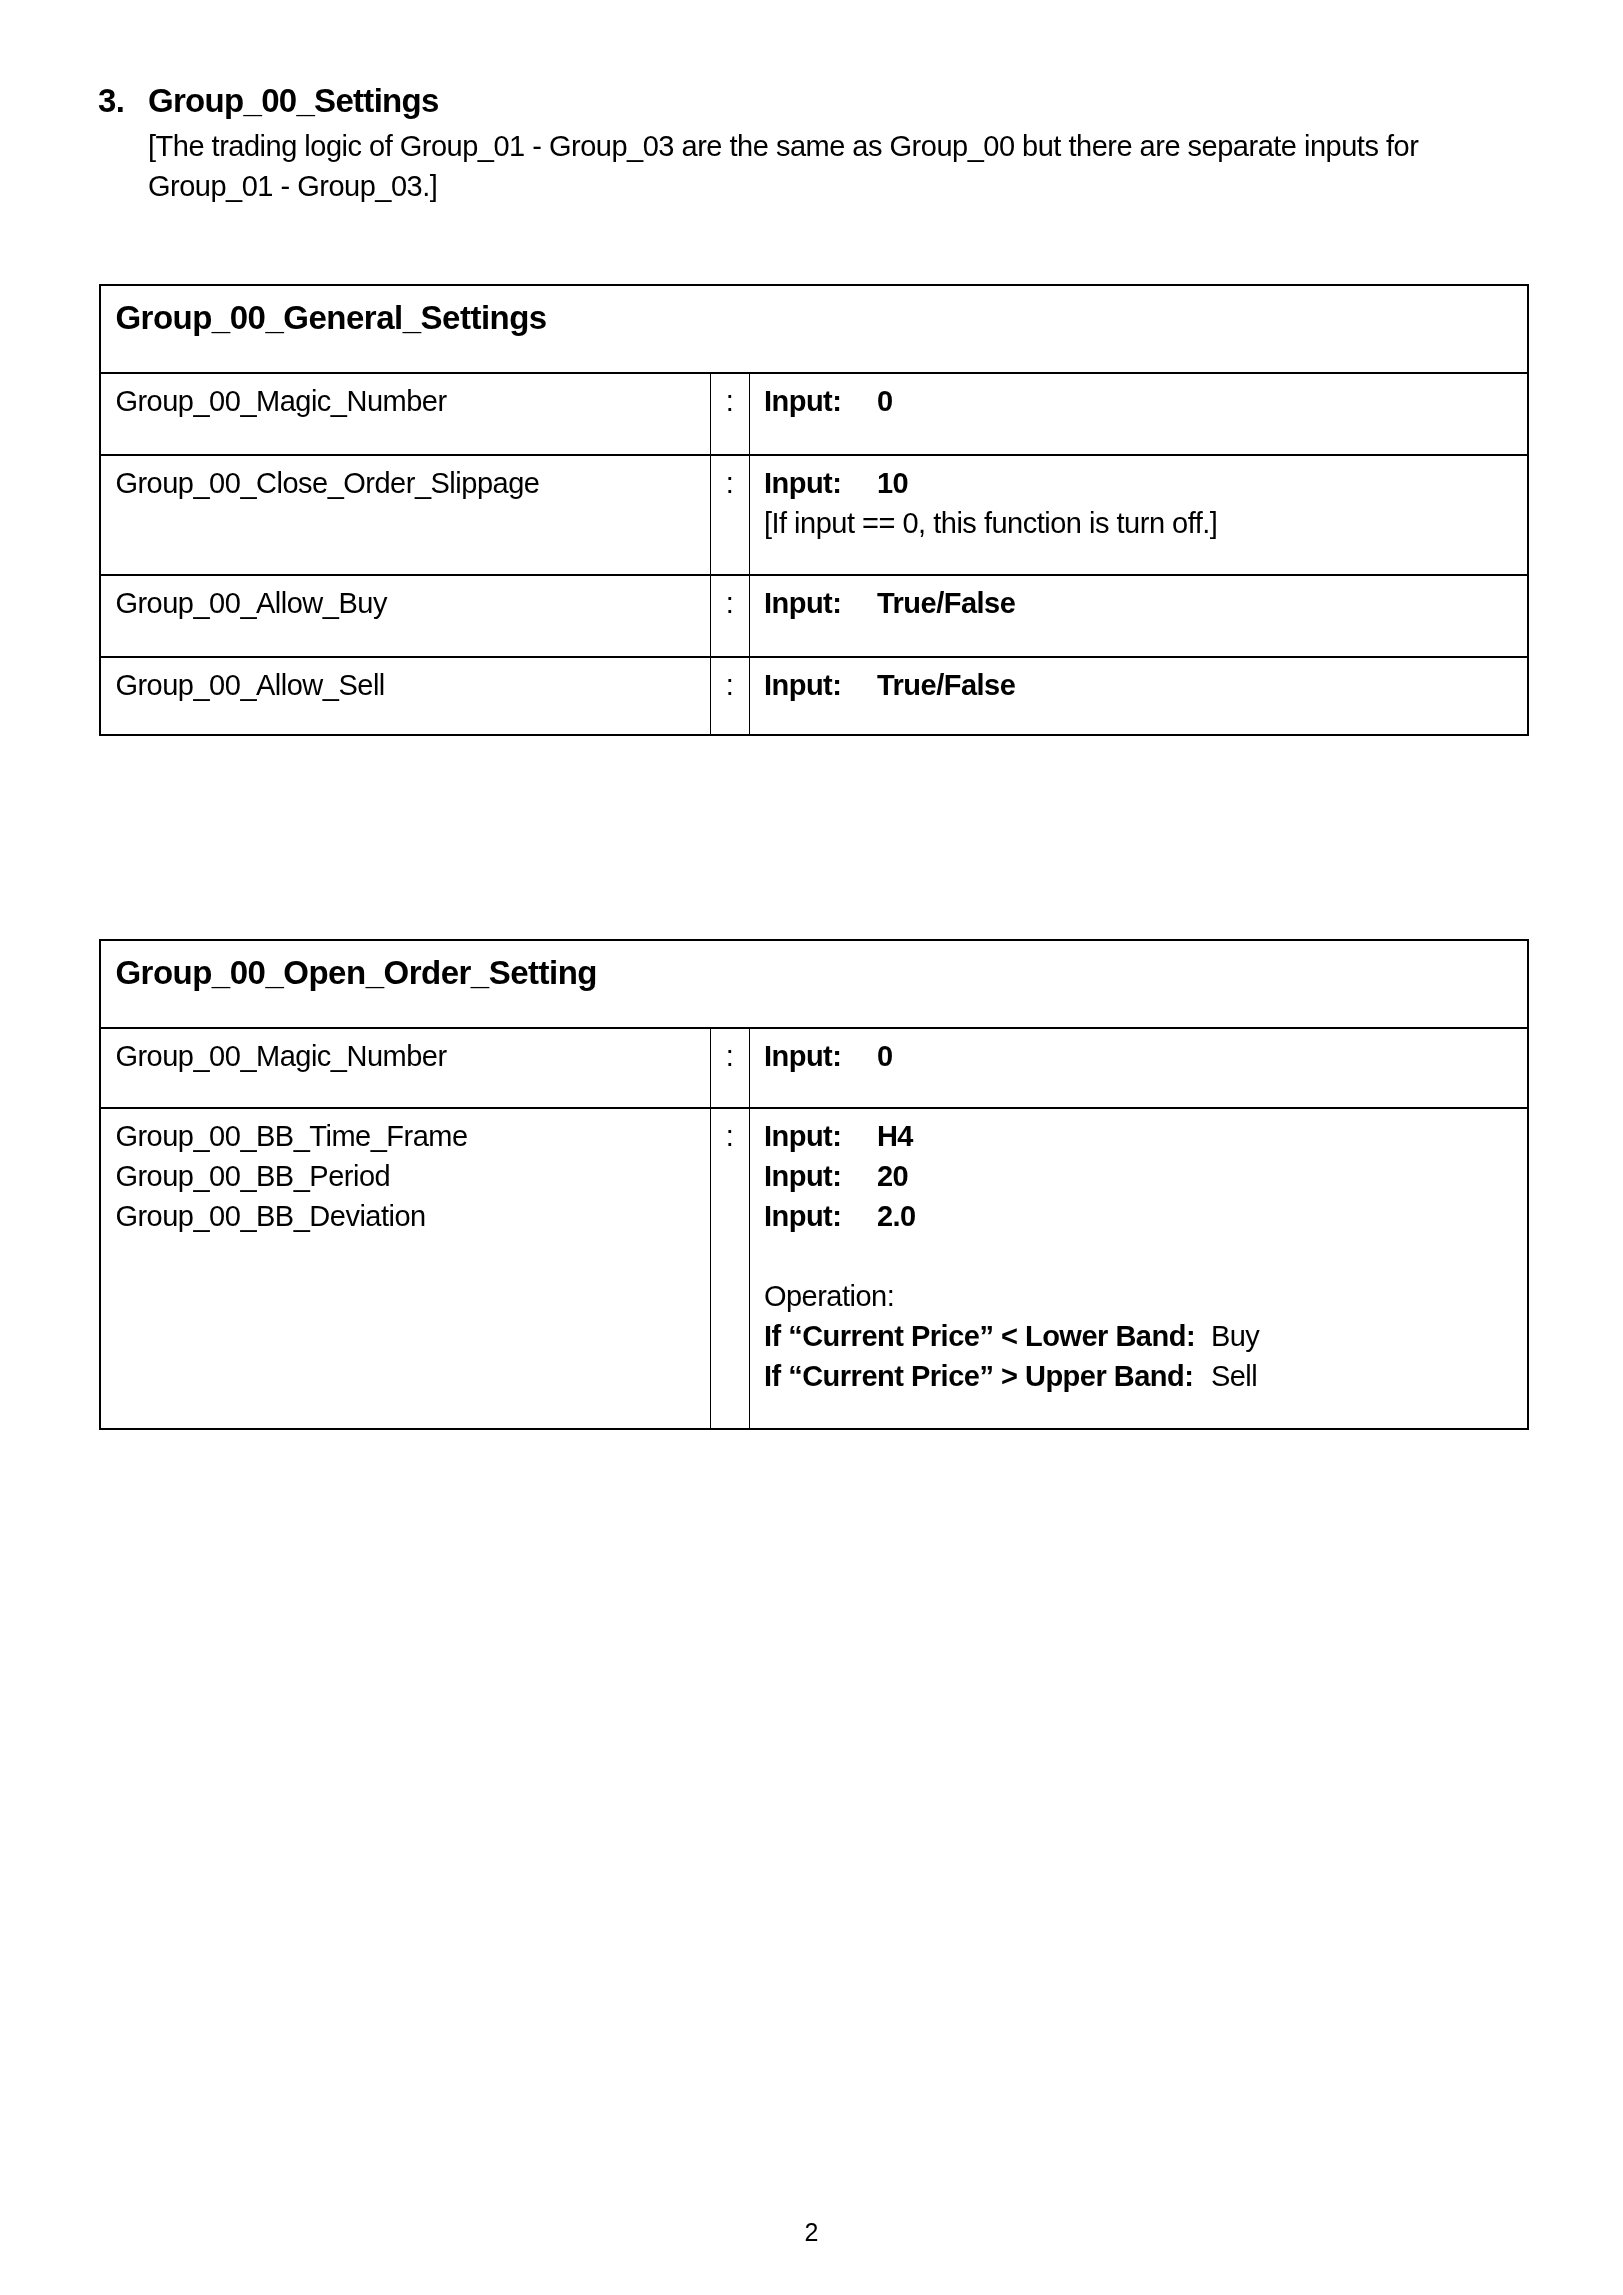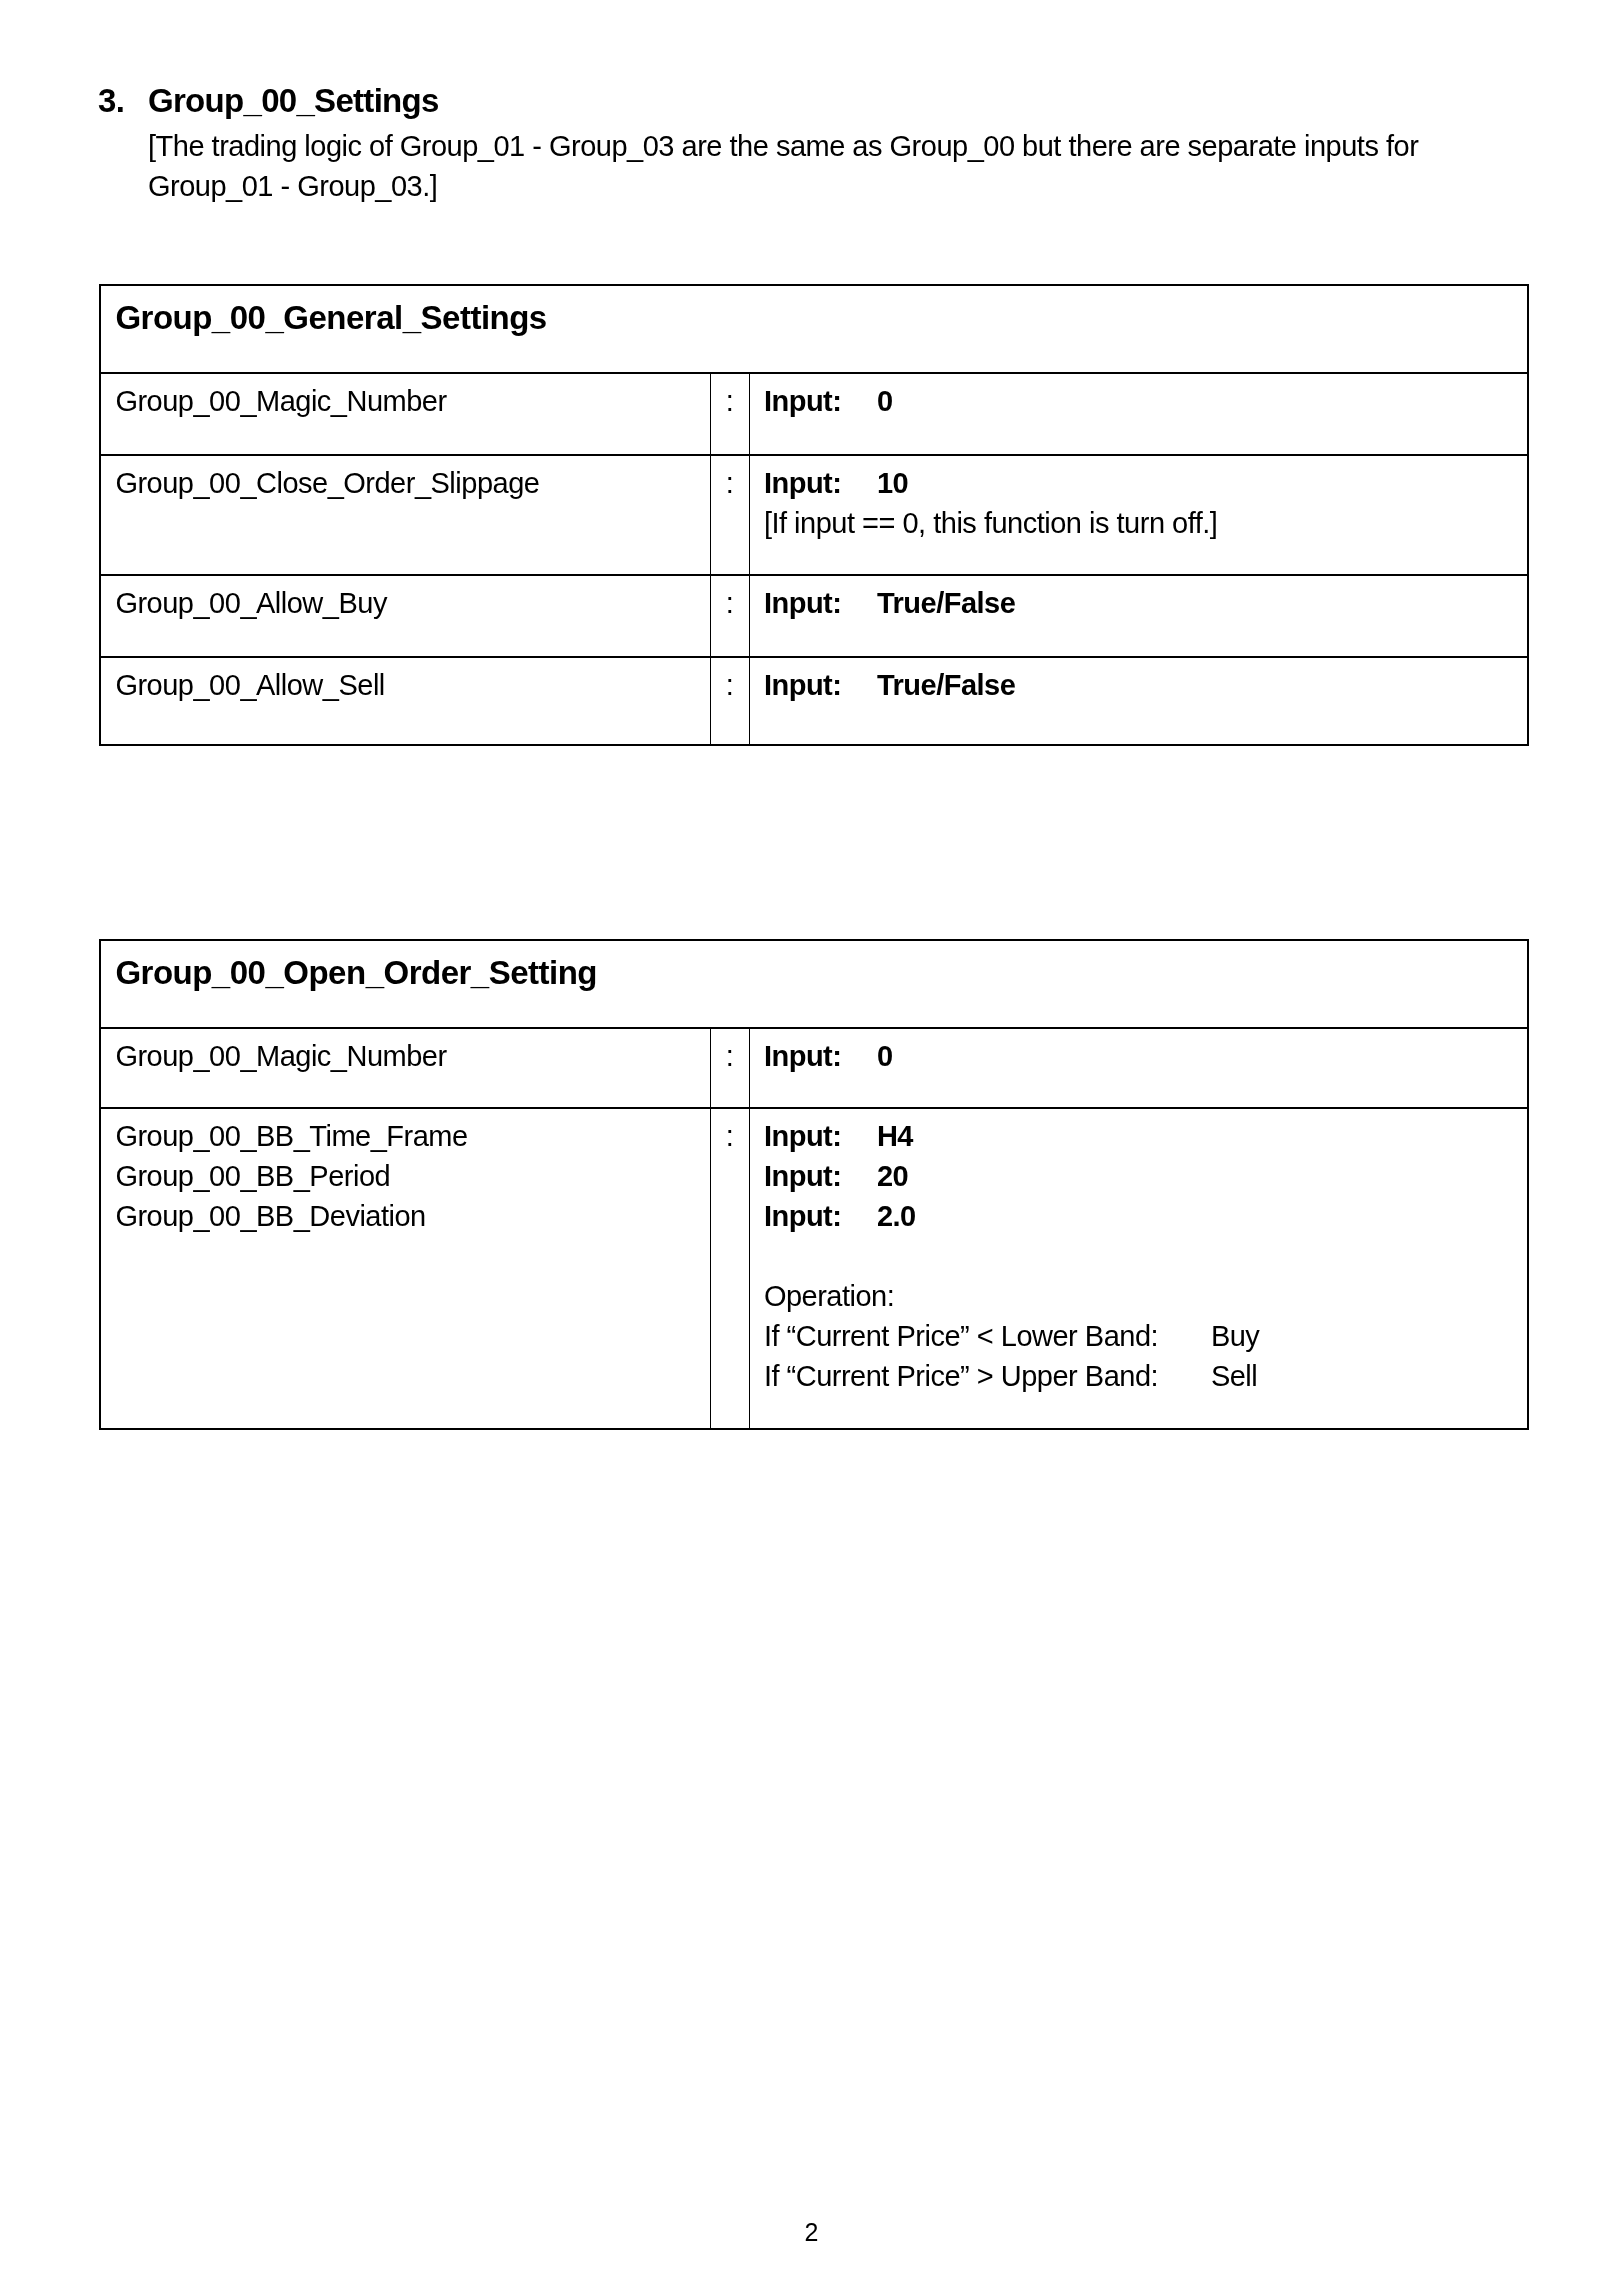--- a/index.html
+++ b/index.html
@@ -33,21 +33,21 @@
   td.colon { text-align: center; padding-top: 6.5px !important; border-right: 1.3px solid #000; }
   td.value { padding-left: 14.4px !important; padding-top: 6.5px !important; border-radius: 10px; }
   td.title-cell {
     padding: 9.2px 0 0 14.4px !important;
     font-weight: bold; font-size: 33px !important; line-height: 46px !important;
   }
   .small-title { font-size: 33px; }
   .line { display: block; white-space: nowrap; }
   .lbl { font-weight: bold; display: inline-block; width: 113px; }
   .val { font-weight: bold; }
-  .op-label { display: inline-block; width: 447px; }
+  .op-label { display: inline-block; width: 447px; font-weight: bold; }
   .page-number {
     position: absolute; left: 0; width: 1623px; top: 2218px;
     text-align: center; font-size: 25px;
   }
 </style>
 </head>
 <body>
 
 <div class="heading">
   <span class="num">3.</span><span>Group_00_Settings</span>
@@ -82,21 +82,21 @@
       <span class="line">[If input == 0, this function is turn off.]</span>
     </td>
   </tr>
   <tr class="row" style="height:82px;">
     <td class="name">Group_00_Allow_Buy</td>
     <td class="colon">:</td>
     <td class="value">
       <span class="line"><span class="lbl">Input:</span><span class="val">True/False</span></span>
     </td>
   </tr>
-  <tr class="row" style="height:88px;">
+  <tr class="row" style="height:78px;">
     <td class="name">Group_00_Allow_Sell</td>
     <td class="colon">:</td>
     <td class="value">
       <span class="line"><span class="lbl">Input:</span><span class="val">True/False</span></span>
     </td>
   </tr>
 </tbody>
   </table>
 
 <table class="spec" style="top:939px;">

